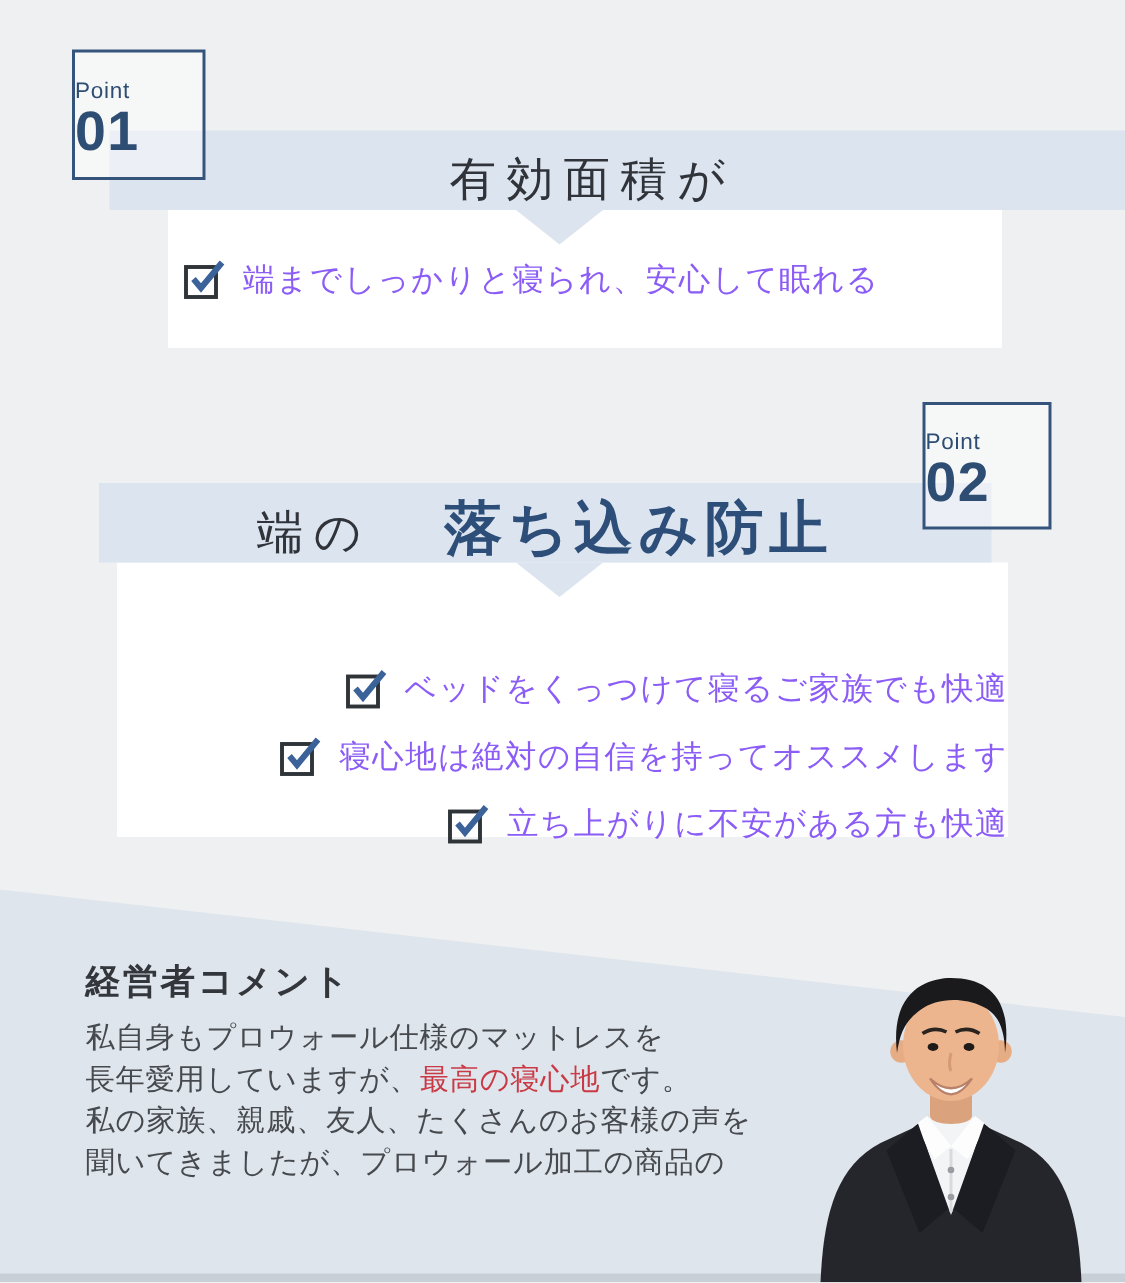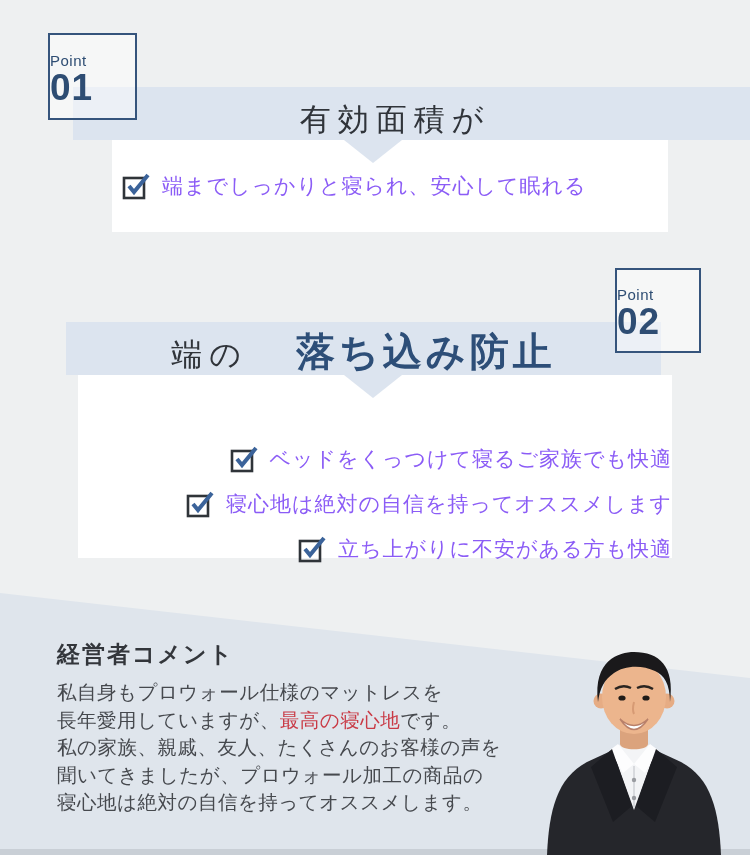--- a/index.html
+++ b/index.html
@@ -139,21 +139,20 @@
 
   <div class="comment-section"></div>
 
   <div class="comment-heading">経営者コメント</div>
 
   <div class="comment-body">
     <div>私自身もプロウォール仕様のマットレスを</div>
     <div><span>長年愛用していますが、</span><span class="red-text">最高の寝心地</span><span>です。</span></div>
     <div>私の家族、親戚、友人、たくさんのお客様の声を</div>
     <div>聞いてきましたが、プロウォール加工の商品の</div>
-    <div>寝心地は絶対の自信を持ってオススメします。</div>
   </div>
 
   <div class="bottom-strip"></div>
 
   <svg class="ceo-photo" width="202" height="207" viewBox="0 0 202 207">
 
     <path d="M14 207 C16 162 24 130 54 114 L80 102 L122 102 L148 114 C178 130 186 162 188 207 Z" fill="#25262b"></path>
 
     <path d="M79 101 L101 162 L123 101 L112 95 L90 95 Z" fill="#f3f4f6"></path>
 

